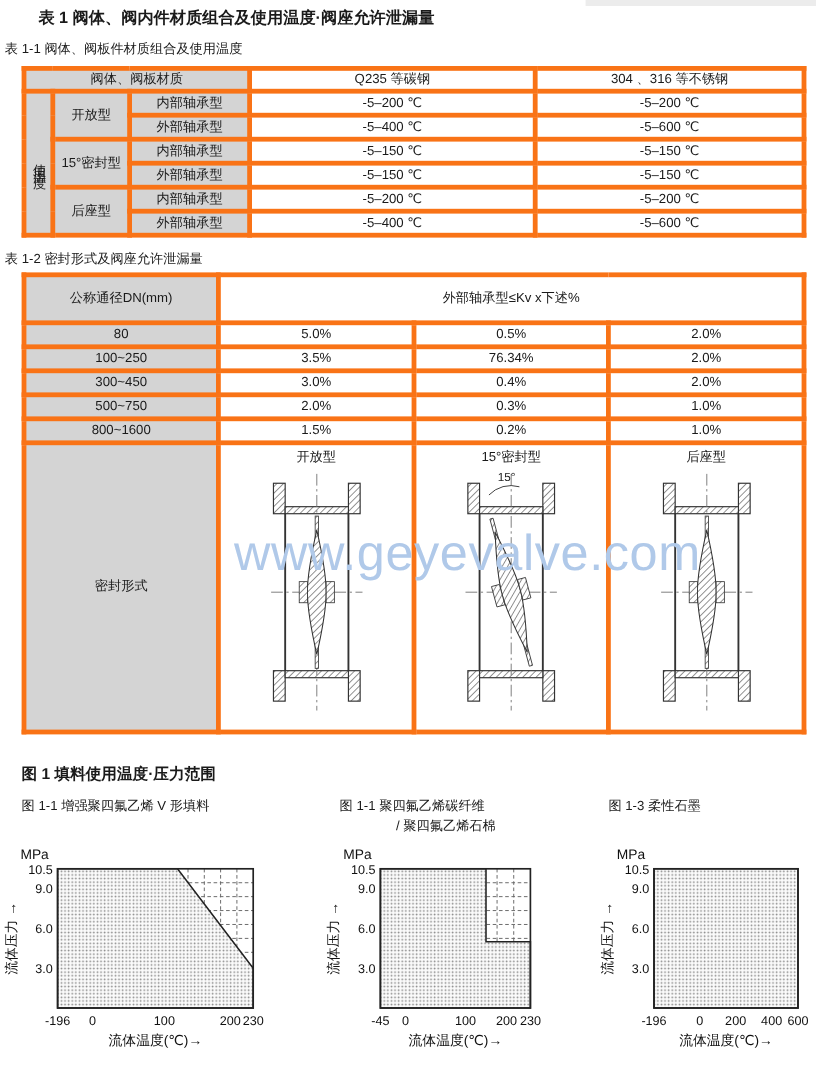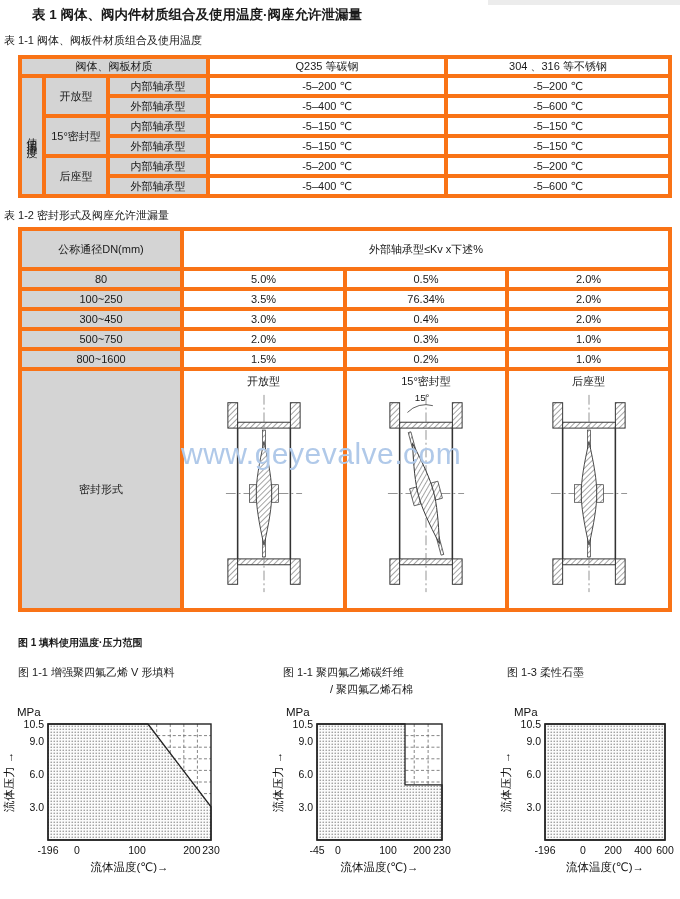--- a/index.html
+++ b/index.html
@@ -3,39 +3,39 @@
 <meta charset="utf-8">
 <style>
   html,body{margin:0;padding:0;background:#fff;}
   .page{position:relative;width:680px;height:899px;background:#fff;overflow:hidden;
         font-family:"Liberation Sans","DejaVu Sans",sans-serif;color:#1a1a1a;}
   .topbar{position:absolute;left:488px;top:0;width:192px;height:5px;background:#ececec;}
   .main-title{position:absolute;left:32px;top:6px;font-size:13.5px;font-weight:bold;}
   .sub-caption{position:absolute;left:4px;font-size:11px;}
   .cap11{top:33px;}
   .cap12{top:208px;}
-  .fig-title{position:absolute;left:18px;top:636px;font-size:10px;font-weight:bold;}
+  .fig-title{position:absolute;left:18px;top:636px;font-size:13px;font-weight:bold;}
   table{border-collapse:collapse;table-layout:fixed;position:absolute;left:18px;
         border:1.5px solid #222;}
   #t11{top:55px;width:650px;}
   #t12{top:227px;width:650px;}
   th,td{border:4px solid #f97316;font-size:11px;font-weight:normal;text-align:center;
         padding:0;line-height:1.1;}
   #t11 tr{height:20px;}
   #t11 thead tr{height:19px;}
   #t12 thead tr{height:40px;}
   #t12 .drow td{height:237px;vertical-align:top;}
   #t12 tbody tr{height:20px;}
   .g{background:#d4d4d4;}
   .vtext{writing-mode:vertical-rl;letter-spacing:3px;font-size:11px;display:inline-block;}
   .seal-label{font-size:11px;padding-top:4px;height:16px;}
   .seal-head-cell{vertical-align:middle !important;}
   .valve{display:block;margin:0 auto;}
   .cl{stroke:#777;stroke-width:0.8;stroke-dasharray:10 3 2 3;fill:none;}
-  .watermark{position:absolute;left:181px;top:437px;font-size:30px;color:#b0c9e9;
+  .watermark{position:absolute;left:195px;top:437px;font-size:42px;color:#b0c9e9;
              white-space:nowrap;z-index:6;pointer-events:none;letter-spacing:0.5px;}
   .fig-cap{position:absolute;top:664px;font-size:11px;line-height:1.55;}
   .fig-cap .l2{padding-left:47px;}
   .chart{position:absolute;top:704px;}
   #chart0{left:2px;}
   #chart1{left:271px;}
   #chart2{left:499px;}
 </style>
 </head>
 <body>

